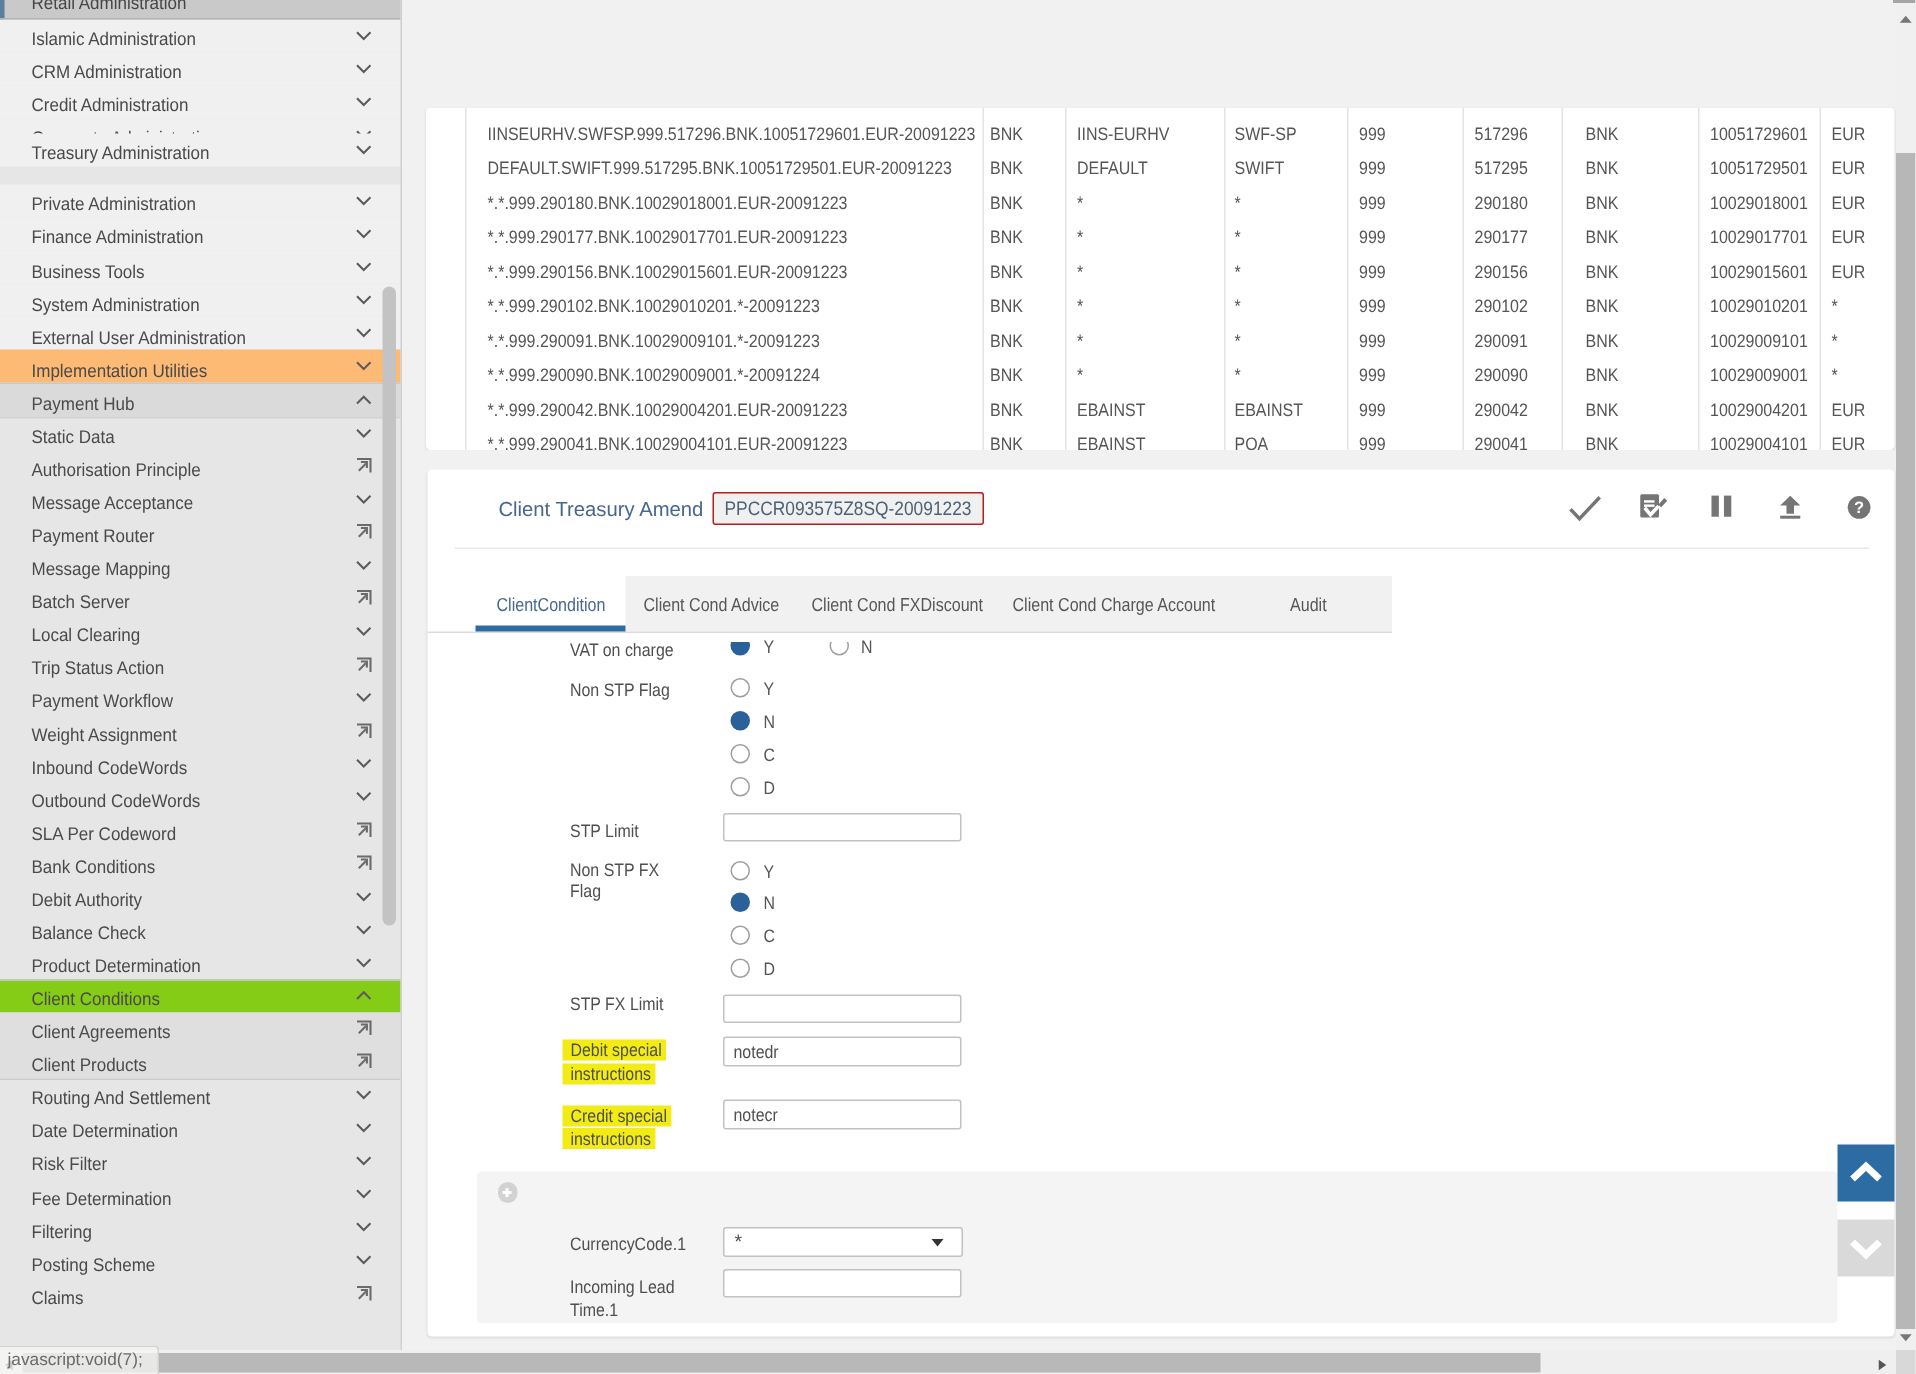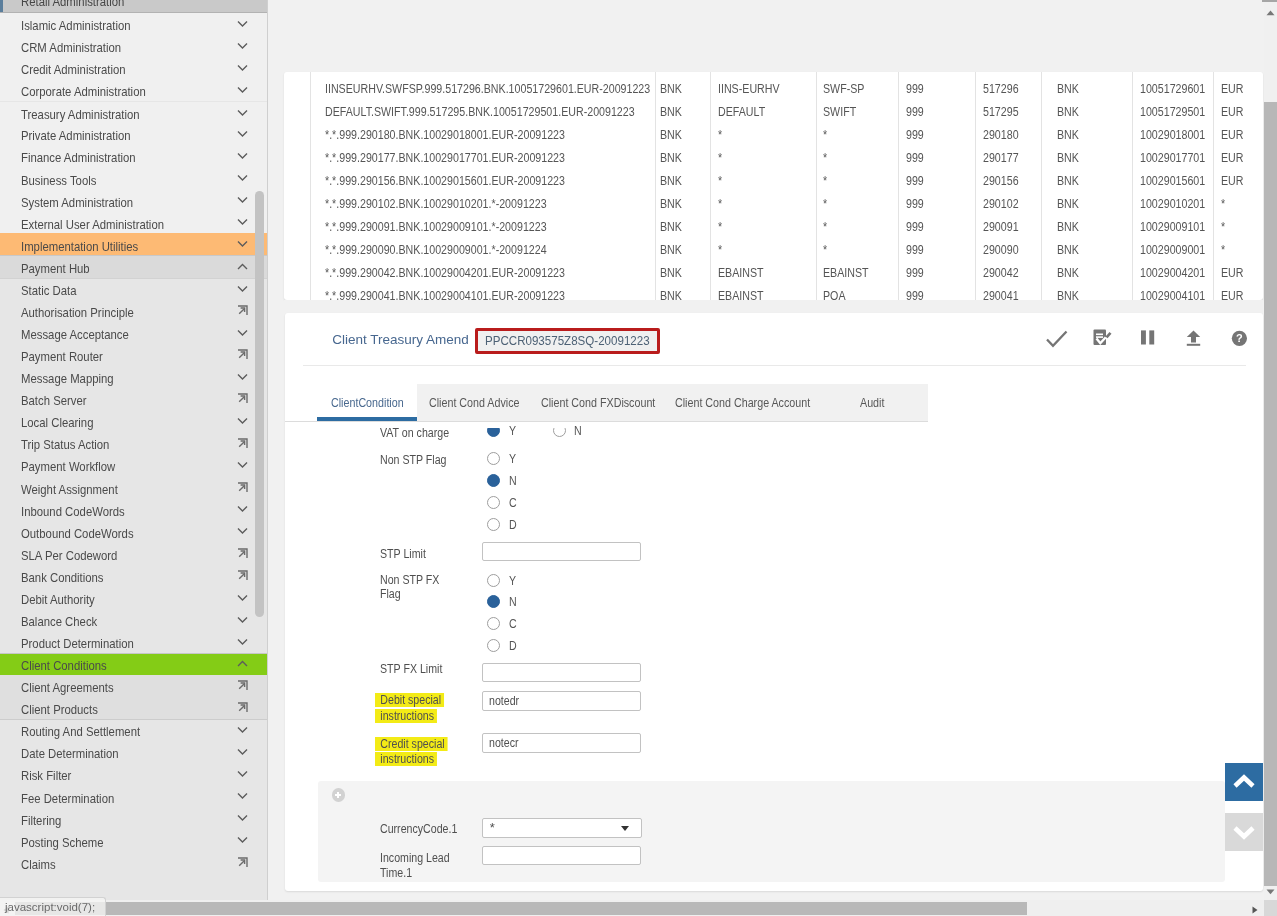--- a/index.html
+++ b/index.html
@@ -39,21 +39,21 @@
     <svg width="11" height="8" viewBox="0 0 11 8" style="position:absolute;left:236.5px;top:7px">
       <polyline points="1,1.5 5.5,6 10,1.5" fill="none" stroke="#5c5c5c" stroke-width="1.4"></polyline>
     </svg>
   </div>
 <div class="mi" style="top:78.9px;height:22.07px;background:#f0f0f0">
     <div class="t" style="line-height:22.07px">Corporate Administration</div>
     <svg width="11" height="8" viewBox="0 0 11 8" style="position:absolute;left:236.5px;top:7px">
       <polyline points="1,1.5 5.5,6 10,1.5" fill="none" stroke="#5c5c5c" stroke-width="1.4"></polyline>
     </svg>
   </div>
-<div class="mi" style="top:102px;height:22.07px;background:#f0f0f0">
+<div class="mi" style="top:89px;height:22.07px;background:#f0f0f0">
     <div class="t" style="line-height:22.07px">Treasury Administration</div>
     <svg width="11" height="8" viewBox="0 0 11 8" style="position:absolute;left:236.5px;top:7px">
       <polyline points="1,1.5 5.5,6 10,1.5" fill="none" stroke="#5c5c5c" stroke-width="1.4"></polyline>
     </svg>
   </div>
 <div class="mi" style="top:123.0px;height:22.07px;background:#f0f0f0">
     <div class="t" style="line-height:22.07px">Private Administration</div>
     <svg width="11" height="8" viewBox="0 0 11 8" style="position:absolute;left:236.5px;top:7px">
       <polyline points="1,1.5 5.5,6 10,1.5" fill="none" stroke="#5c5c5c" stroke-width="1.4"></polyline>
     </svg>
@@ -385,21 +385,21 @@
 <div class="cell" style="left:718.0px;top:285px">EBAINST</div>
 <div class="cell" style="left:823.4px;top:285px">POA</div>
 <div class="cell" style="left:906.2px;top:285px">999</div>
 <div class="cell" style="left:982.6px;top:285px">290041</div>
 <div class="cell" style="left:1056.8px;top:285px">BNK</div>
 <div class="cell" style="left:1139.5px;top:285px">10029004101</div>
 <div class="cell" style="left:1220.6px;top:285px">EUR</div>
 <div class="ab" style="left:284px;top:300px;width:979px;height:8px;background:#f1f1f1"></div>
 <div class="ab" style="left:285px;top:313px;width:978px;height:578px;background:#fff;border-radius:3px;box-shadow:0 1px 2px rgba(0,0,0,0.10)"></div>
 <div class="ab" style="left:332.3px;top:331.5px;font-size:13.5px;color:#47678f">Client Treasury Amend</div>
-<div class="ab" style="left:474.9px;top:327.8px;width:172.6px;height:20.5px;background:#f0f0f0;border:3px solid #b91c1c;border-radius:2px;font-size:13px;color:#4d6175;line-height:20.5px;padding-left:7px;white-space:nowrap"><span style="display:inline-block;transform:scaleX(0.89);transform-origin:0 50%">PPCCR093575Z8SQ-20091223</span></div>
+<div class="ab" style="left:474.9px;top:327.8px;width:172.6px;height:20.5px;background:#f0f0f0;border:1px solid #b91c1c;border-radius:2px;font-size:13px;color:#4d6175;line-height:20.5px;padding-left:7px;white-space:nowrap"><span style="display:inline-block;transform:scaleX(0.89);transform-origin:0 50%">PPCCR093575Z8SQ-20091223</span></div>
 <svg class="ab" style="left:1040px;top:324px" width="215" height="30" viewBox="0 0 215 30">
 <g stroke="#757575" fill="none">
 <polyline points="7,15.5 13,21.8 26.5,7.5" stroke-width="2.3"></polyline>
 </g>
 <g>
 <rect x="53.5" y="5.5" width="12.5" height="15.5" rx="1" fill="#757575"></rect>
 <rect x="56" y="9.5" width="7" height="1.6" fill="#fff"></rect>
 <rect x="56" y="12.3" width="7" height="1.6" fill="#fff"></rect>
 <polyline points="56.5,14.5 60.3,19.2 65.8,13.3" fill="none" stroke="#fff" stroke-width="2.4"></polyline>
 <path d="M65.5,12.5 L69.5,8 L71.5,9.8 L67.5,14.2 Z" fill="#757575"></path>

